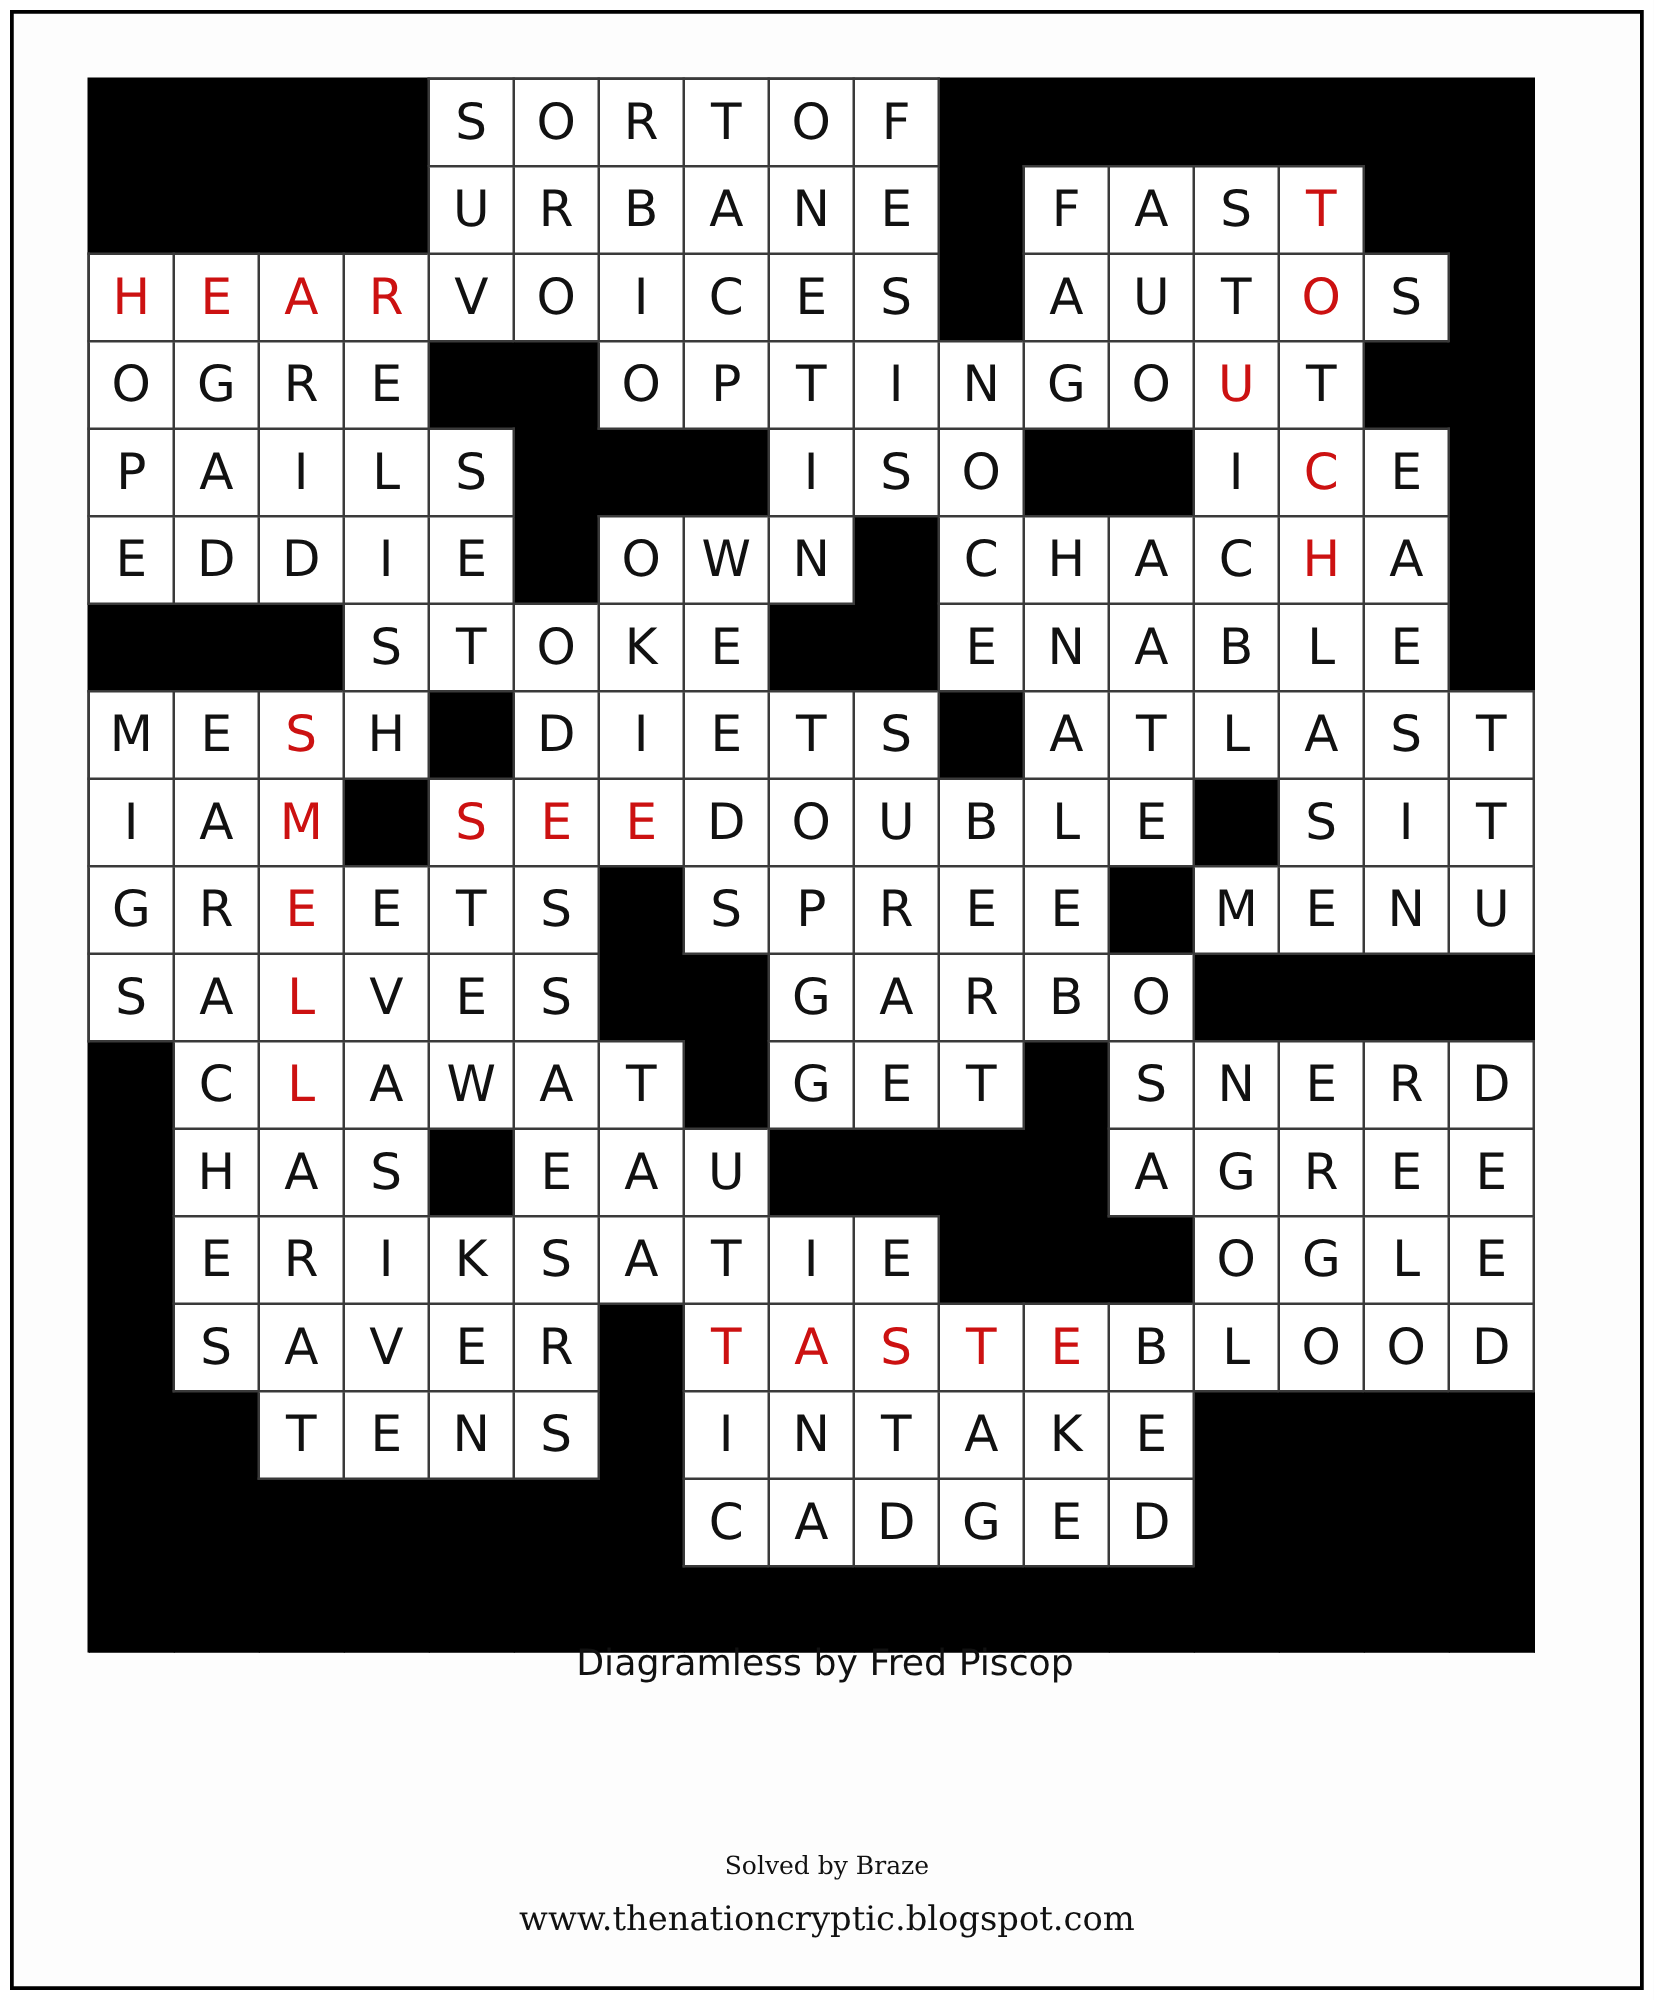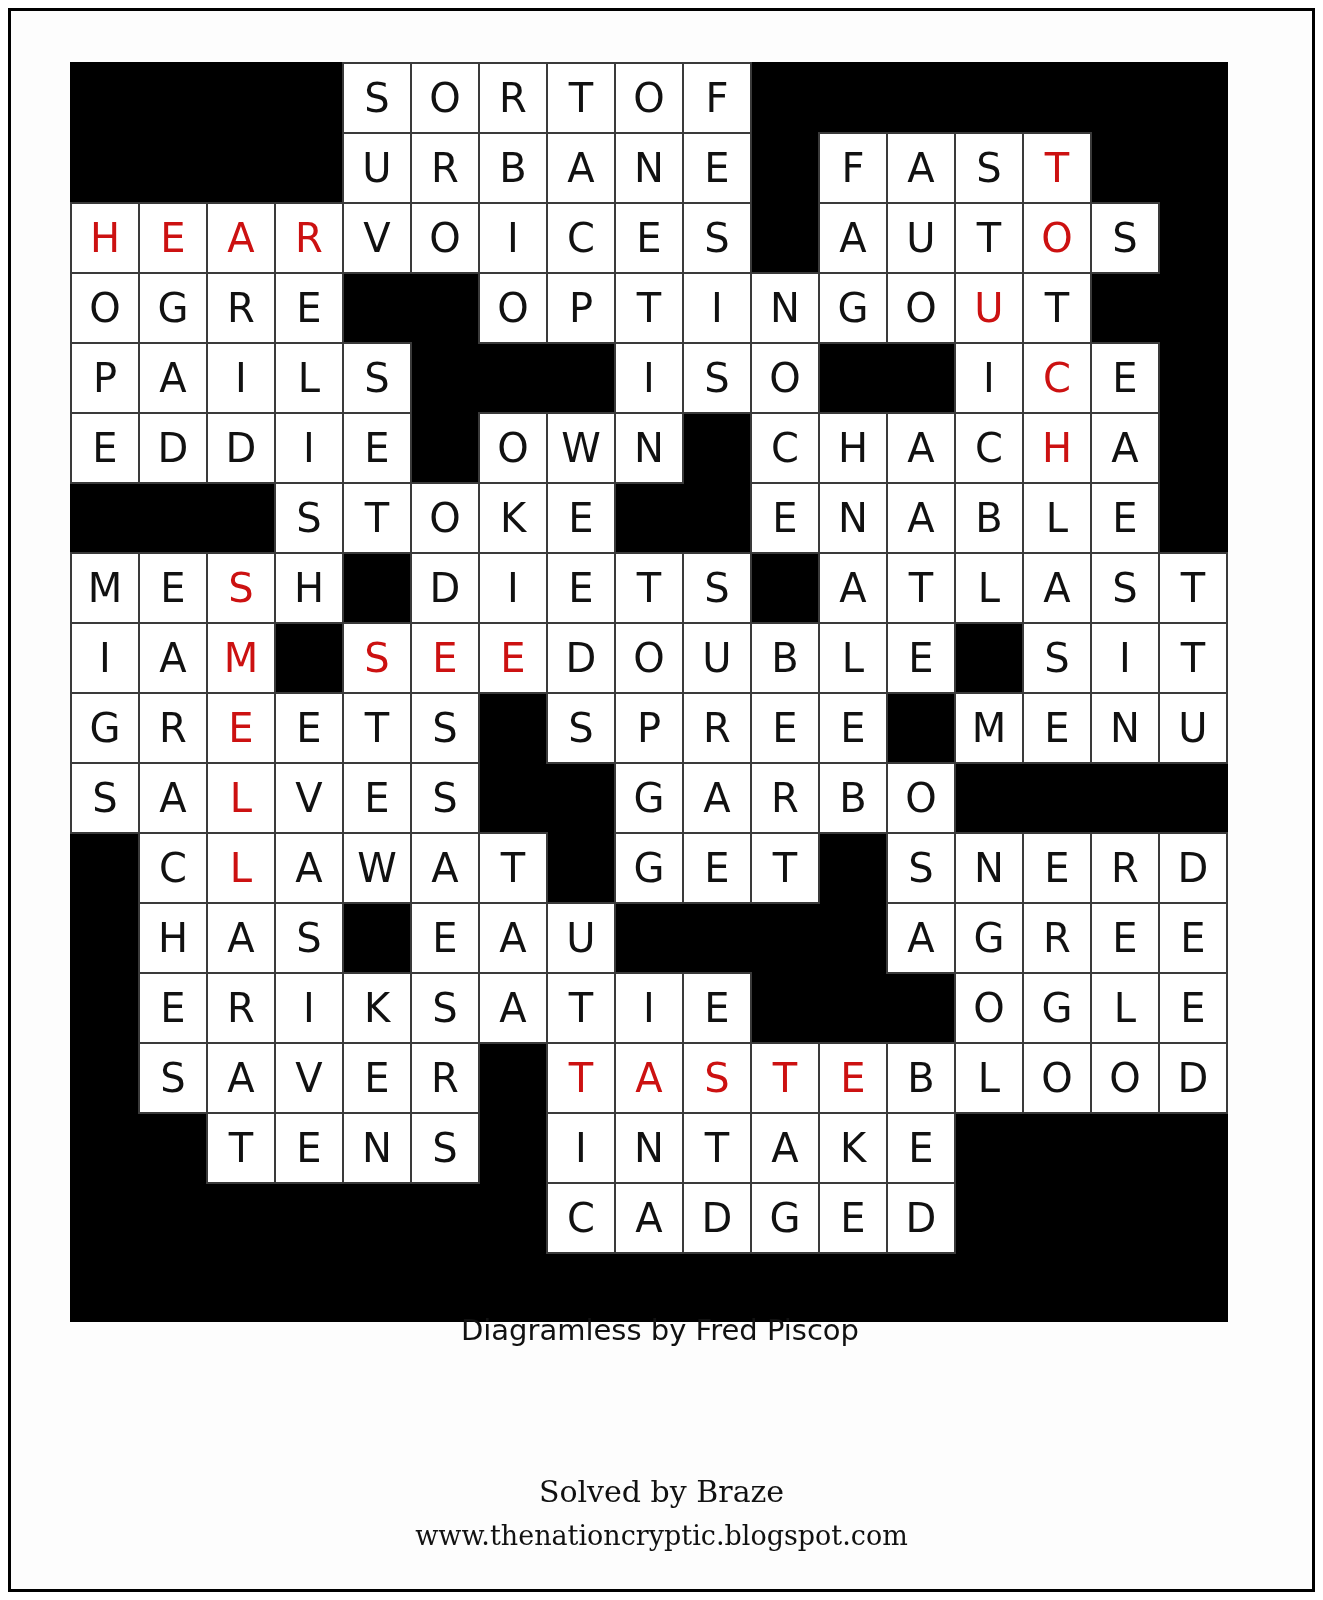--- a/index.html
+++ b/index.html
@@ -83,21 +83,21 @@
   }
   .credit {
     position: absolute;
     left: 0;
     top: 1470px;
     width: 1323px;
     text-align: center;
     font-family: "DejaVu Serif", serif;
   }
   .credit .solver {
-    font-size: 30px;
+    font-size: 20px;
     color: #111111;
     line-height: 44px;
   }
   .credit .url {
     font-size: 27px;
     color: #111111;
     line-height: 44px;
   }
 </style>
 </head>

